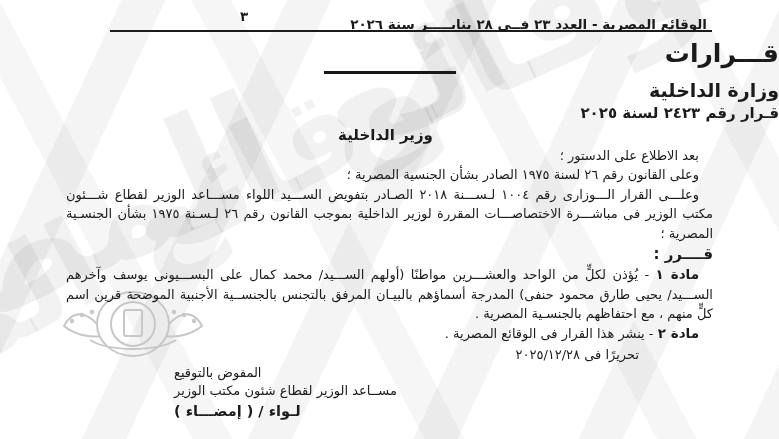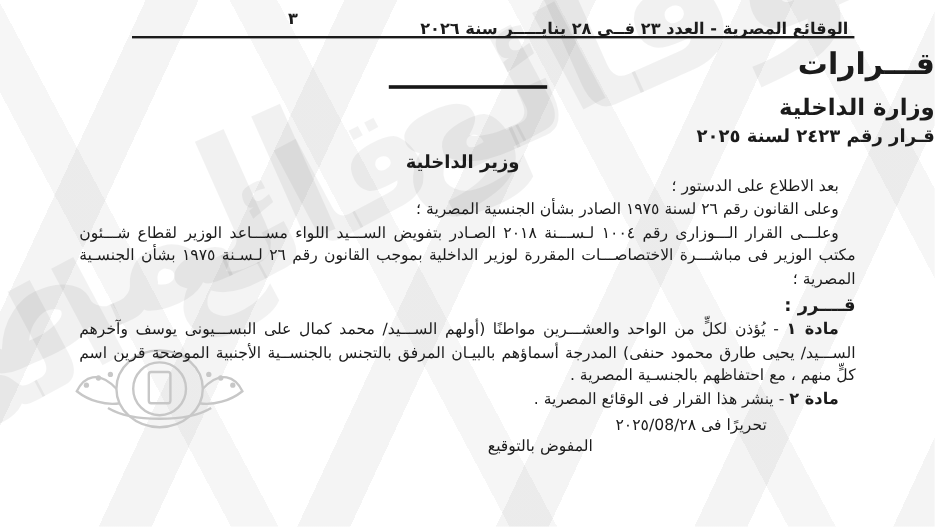--- a/index.html
+++ b/index.html
@@ -46,21 +46,21 @@
   .decree-no { margin-top:3px; font-size:15px; font-weight:bold; }
 
   
   .content { position:relative; z-index:1; margin:0 66px; width:647px; }
   .issuer { font-size:15px; font-weight:bold; margin:4px 8px 2px 0;text-align:center; }
   p.line { font-size:13px; line-height:19.5px; text-align:justify; text-indent:14px; }
   p.nowrapline { text-align:right; }
   .decided { font-size:15px; font-weight:bold; margin:2px 0 2px 0; }
   .article-label { font-weight:bold; font-size:13.5px; }
   .date-line { font-size:13px; margin:4px 140px 2px 0; text-align:right; position:relative; z-index:1; }
-  .signature { width:320px; margin:2px 285px 0 0; text-align:right; position:relative; z-index:1; }
+  .signature { width:320px; margin:2px 285px 0 0; text-align:left; position:relative; z-index:1; }
   .signature .s1, .signature .s2 { font-size:13px; line-height:18px; }
   .signature .s3 { font-size:14.5px; font-weight:bold; margin-top:3px; }
 </style>
 </head>
 <body>
 
 <div class="page">
 
   <div class="stripes"></div>
   <div class="wm-text wm-1">الوقائع المصرية</div>
@@ -110,18 +110,20 @@
     <p class="line">
       <span class="article-label">مادة ١</span>
       <span>- يُؤذن لكلٍّ من الواحد والعشـــرين مواطنًا (أولهم الســـيد/ محمد كمال على البســـيونى يوسف وآخرهم الســـيد/ يحيى طارق محمود حنفى) المدرجة أسماؤهم بالبيـان المرفق بالتجنس بالجنســية الأجنبية الموضحة قرين اسم كلٍّ منهم ، مع احتفاظهم بالجنسـية المصرية .</span>
     </p>
     <p class="line nowrapline">
       <span class="article-label">مادة ٢</span>
       <span>- ينشر هذا القرار فى الوقائع المصرية .</span>
     </p>
   </div>
 
-  <div class="date-line">تحريرًا فى ٢٠٢٥/08/٢٨</div>
+  <div class="date-line">تحريرًا فى ٢٠٢٥/١٢/٢٨</div>
   <div class="signature">
     <div class="s1">المفوض بالتوقيع</div>
+    <div class="s2">مســاعد الوزير لقطاع شئون مكتب الوزير</div>
+    <div class="s3">لـواء / ( إمضـــاء )</div>
   </div>
 
 </div>
 
 </body></html>

